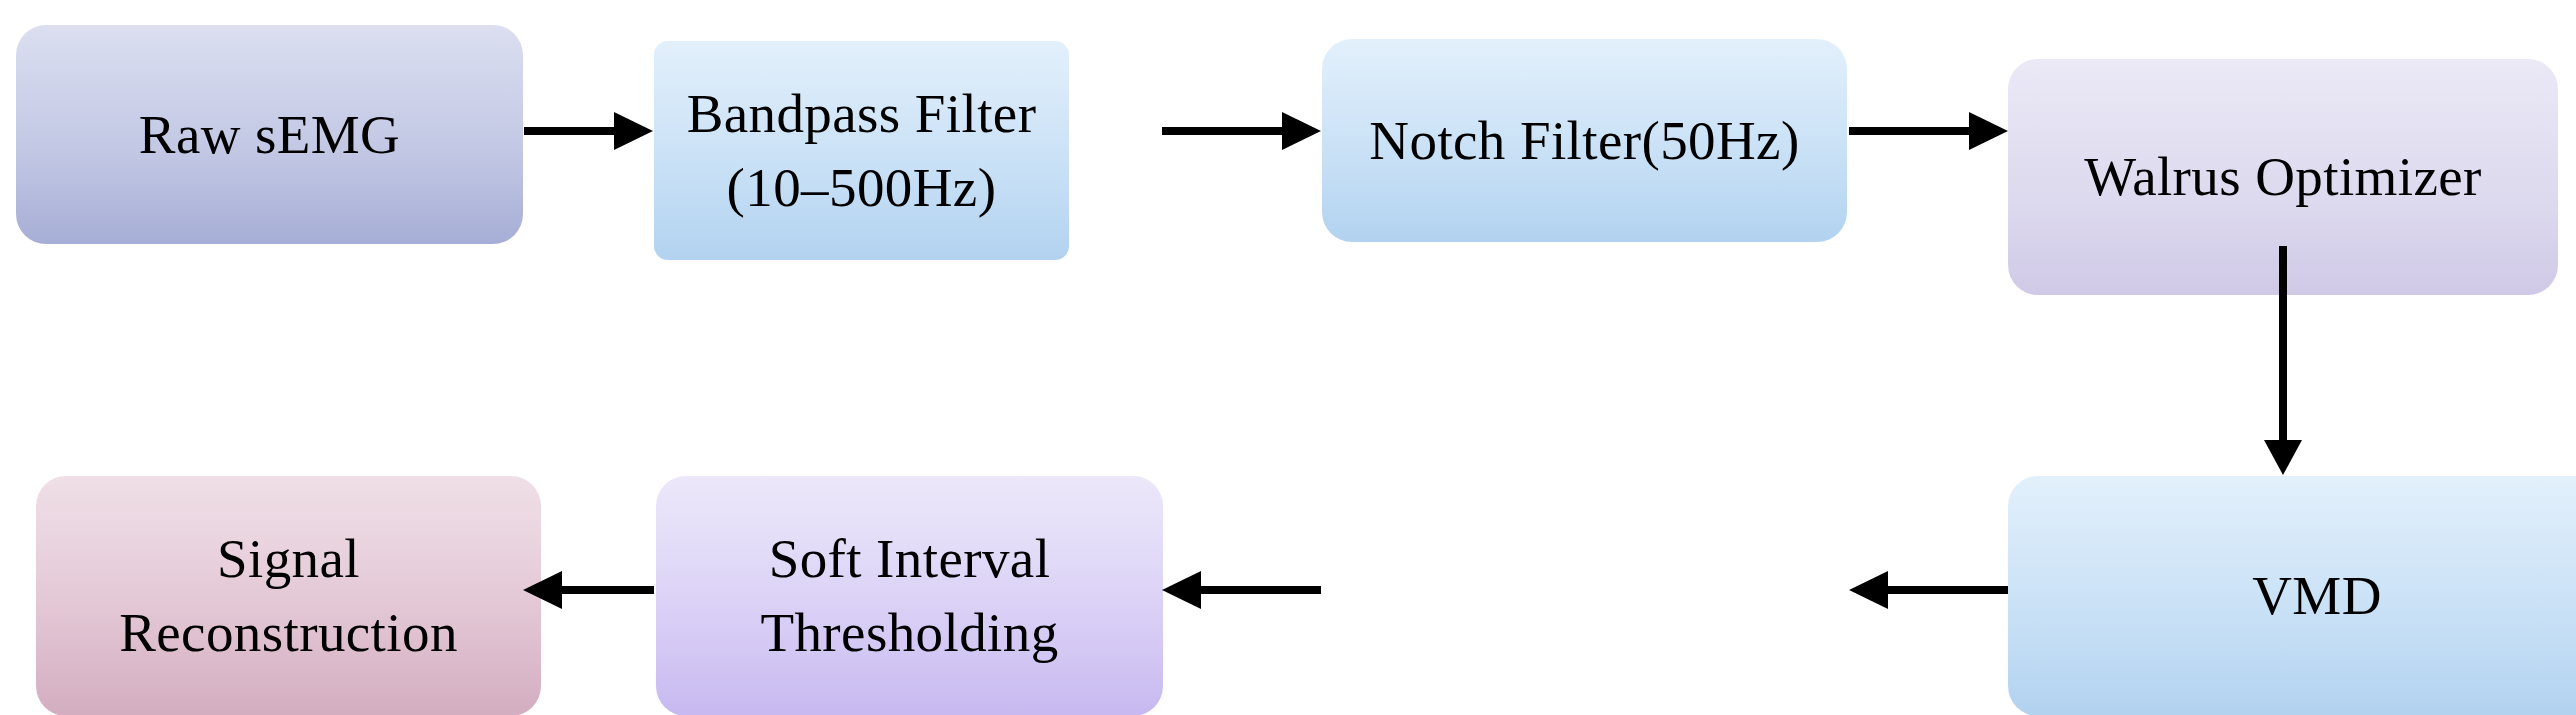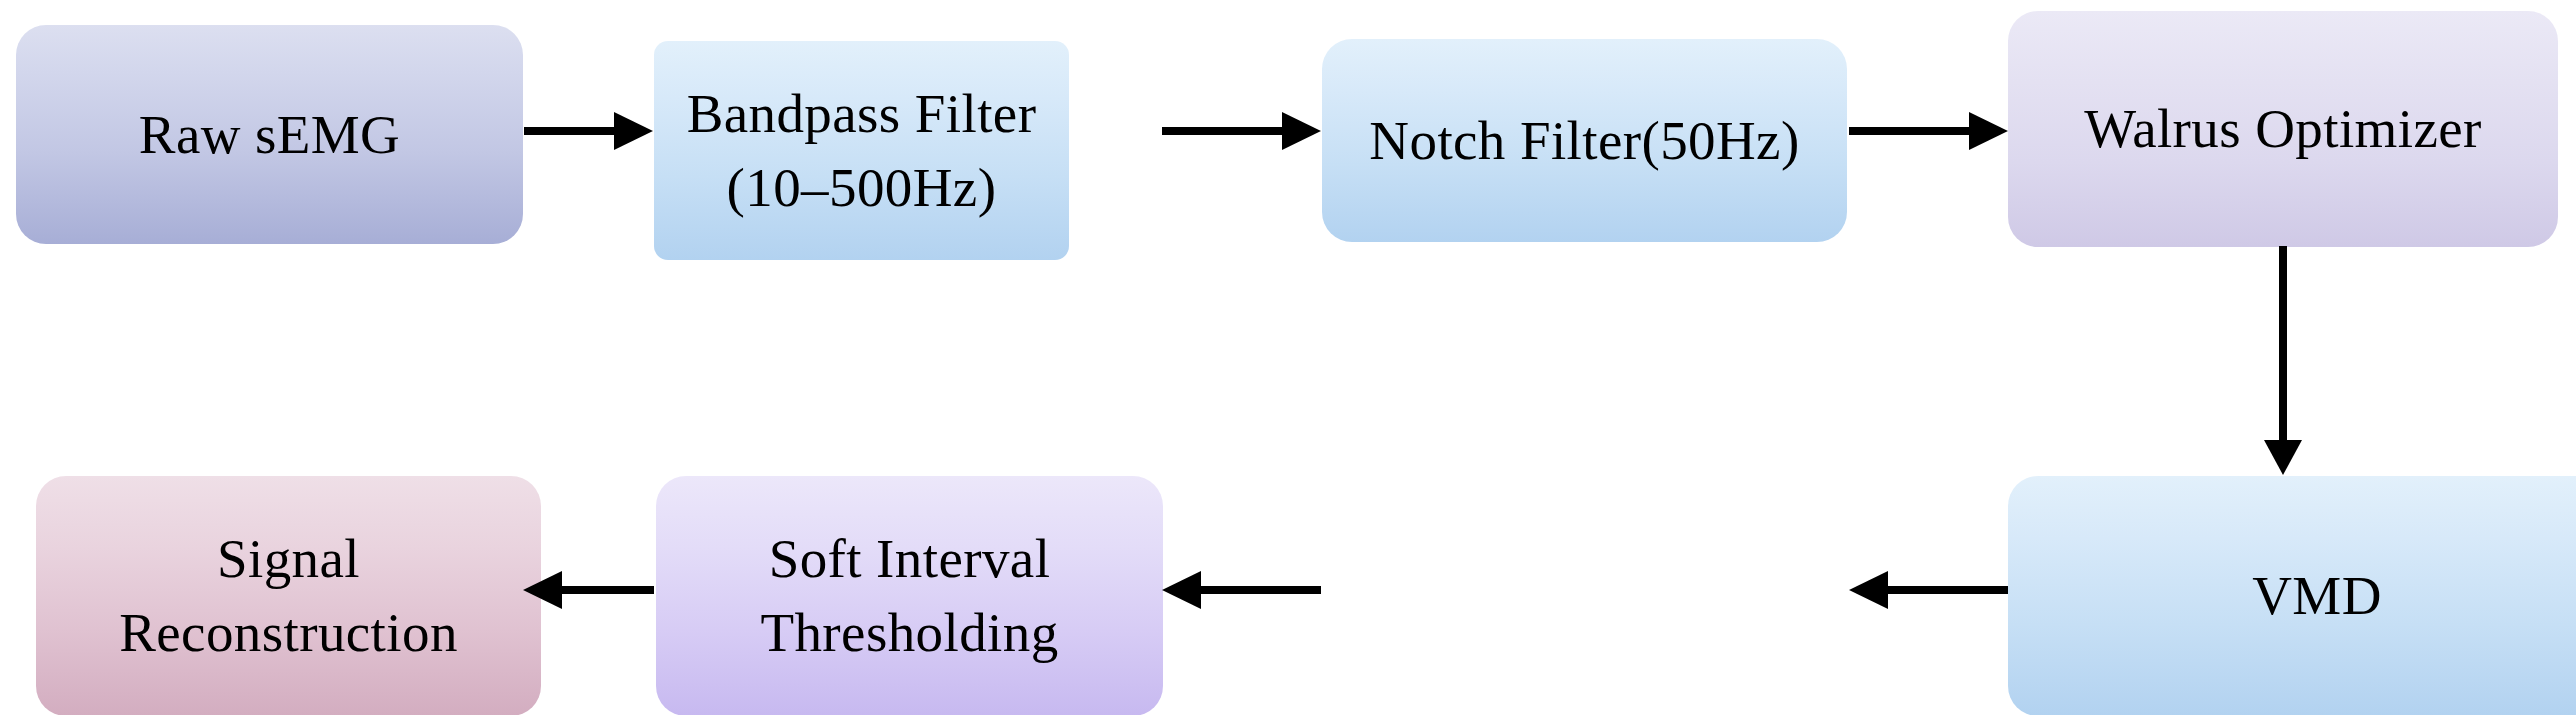--- a/index.html
+++ b/index.html
@@ -39,21 +39,21 @@
     width: 100%;
   }
   .node .line {
     display: block;
     white-space: nowrap;
   }
 
   
   .fill-raw      { background: linear-gradient(180deg,#dcdff0 0%,#d2d6ec 22%,#c2c7e4 58%,#a7aed6 100%); }
   .fill-blue     { background: linear-gradient(180deg,#e2f0fb 0%,#d7e9f9 26%,#c6dff5 62%,#b2d2f0 100%); }
-  .fill-lavender { background: linear-gradient(180deg,#ebe9f6 0%,#e4e1f2 30%,#dcd8ee 64%,#cfc9e6 100%); }
+  .fill-lavender { background: linear-gradient(180deg,#ebe9f6 0%,#e4e1f2 30%,#dcd8ee 64%,#cfc9e6 100%); margin-top: 48px; }
   .fill-purple   { background: linear-gradient(180deg,#ece7fa 0%,#e3dcf8 30%,#d7ccf5 64%,#c7b9f0 100%); }
   .fill-pink     { background: linear-gradient(180deg,#efdfe7 0%,#e9d3de 30%,#e0c2d1 64%,#d3adc0 100%); margin-left: 20px; }
 
   
   .arrow-h {
     position: absolute;
     height: 8.9px;
   }
   .arrow-h .shaft {
     position: absolute;

